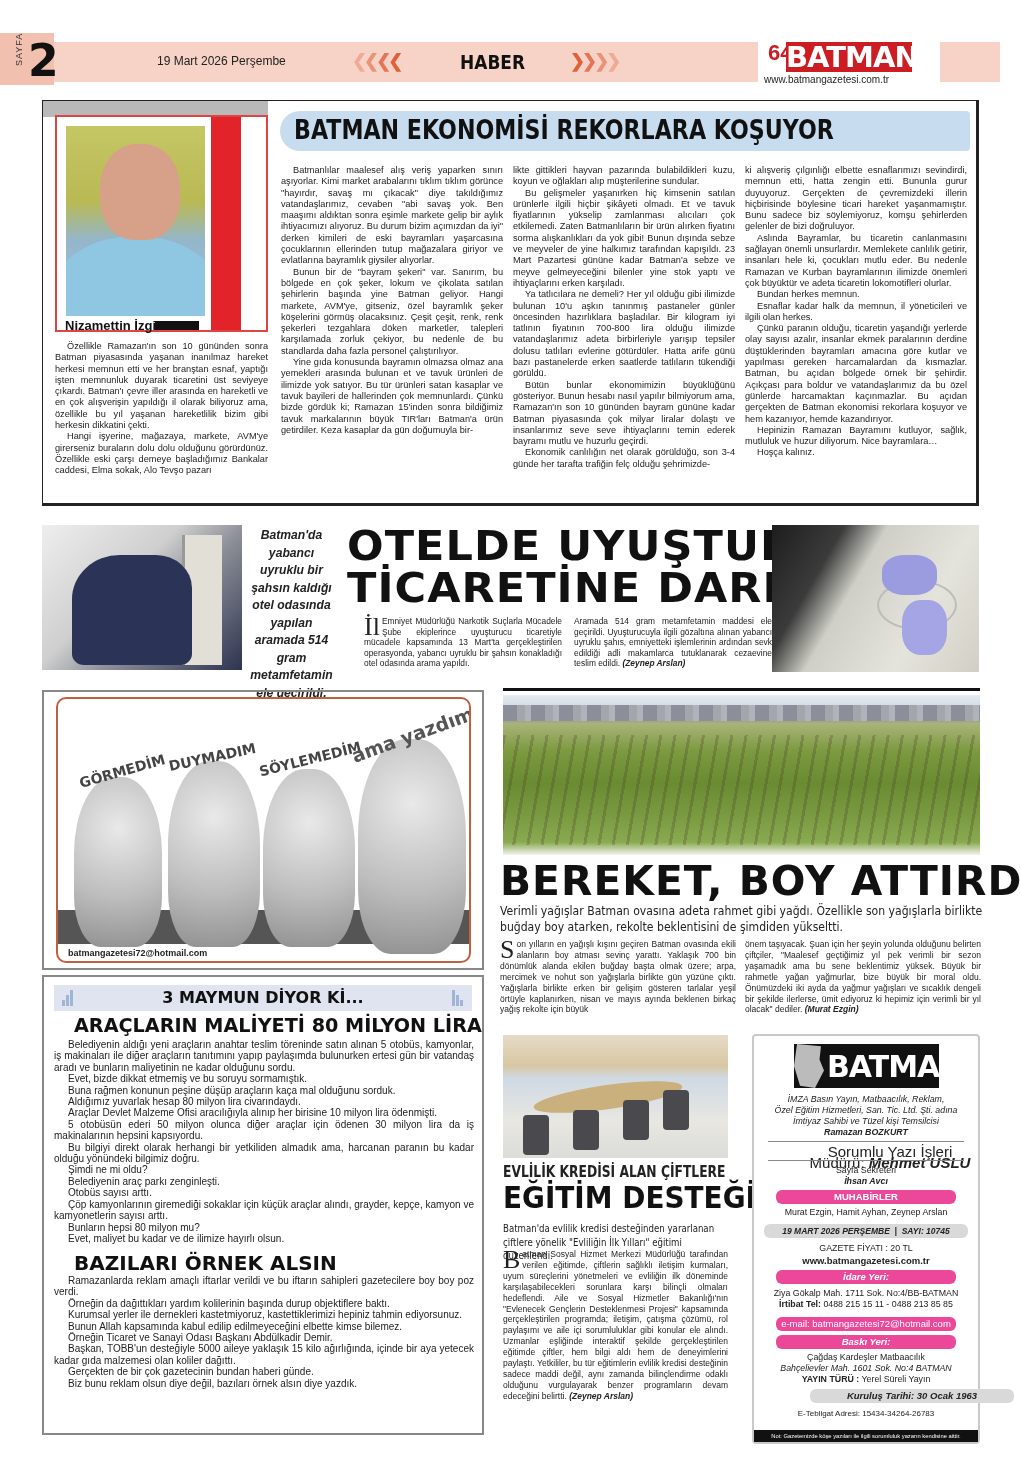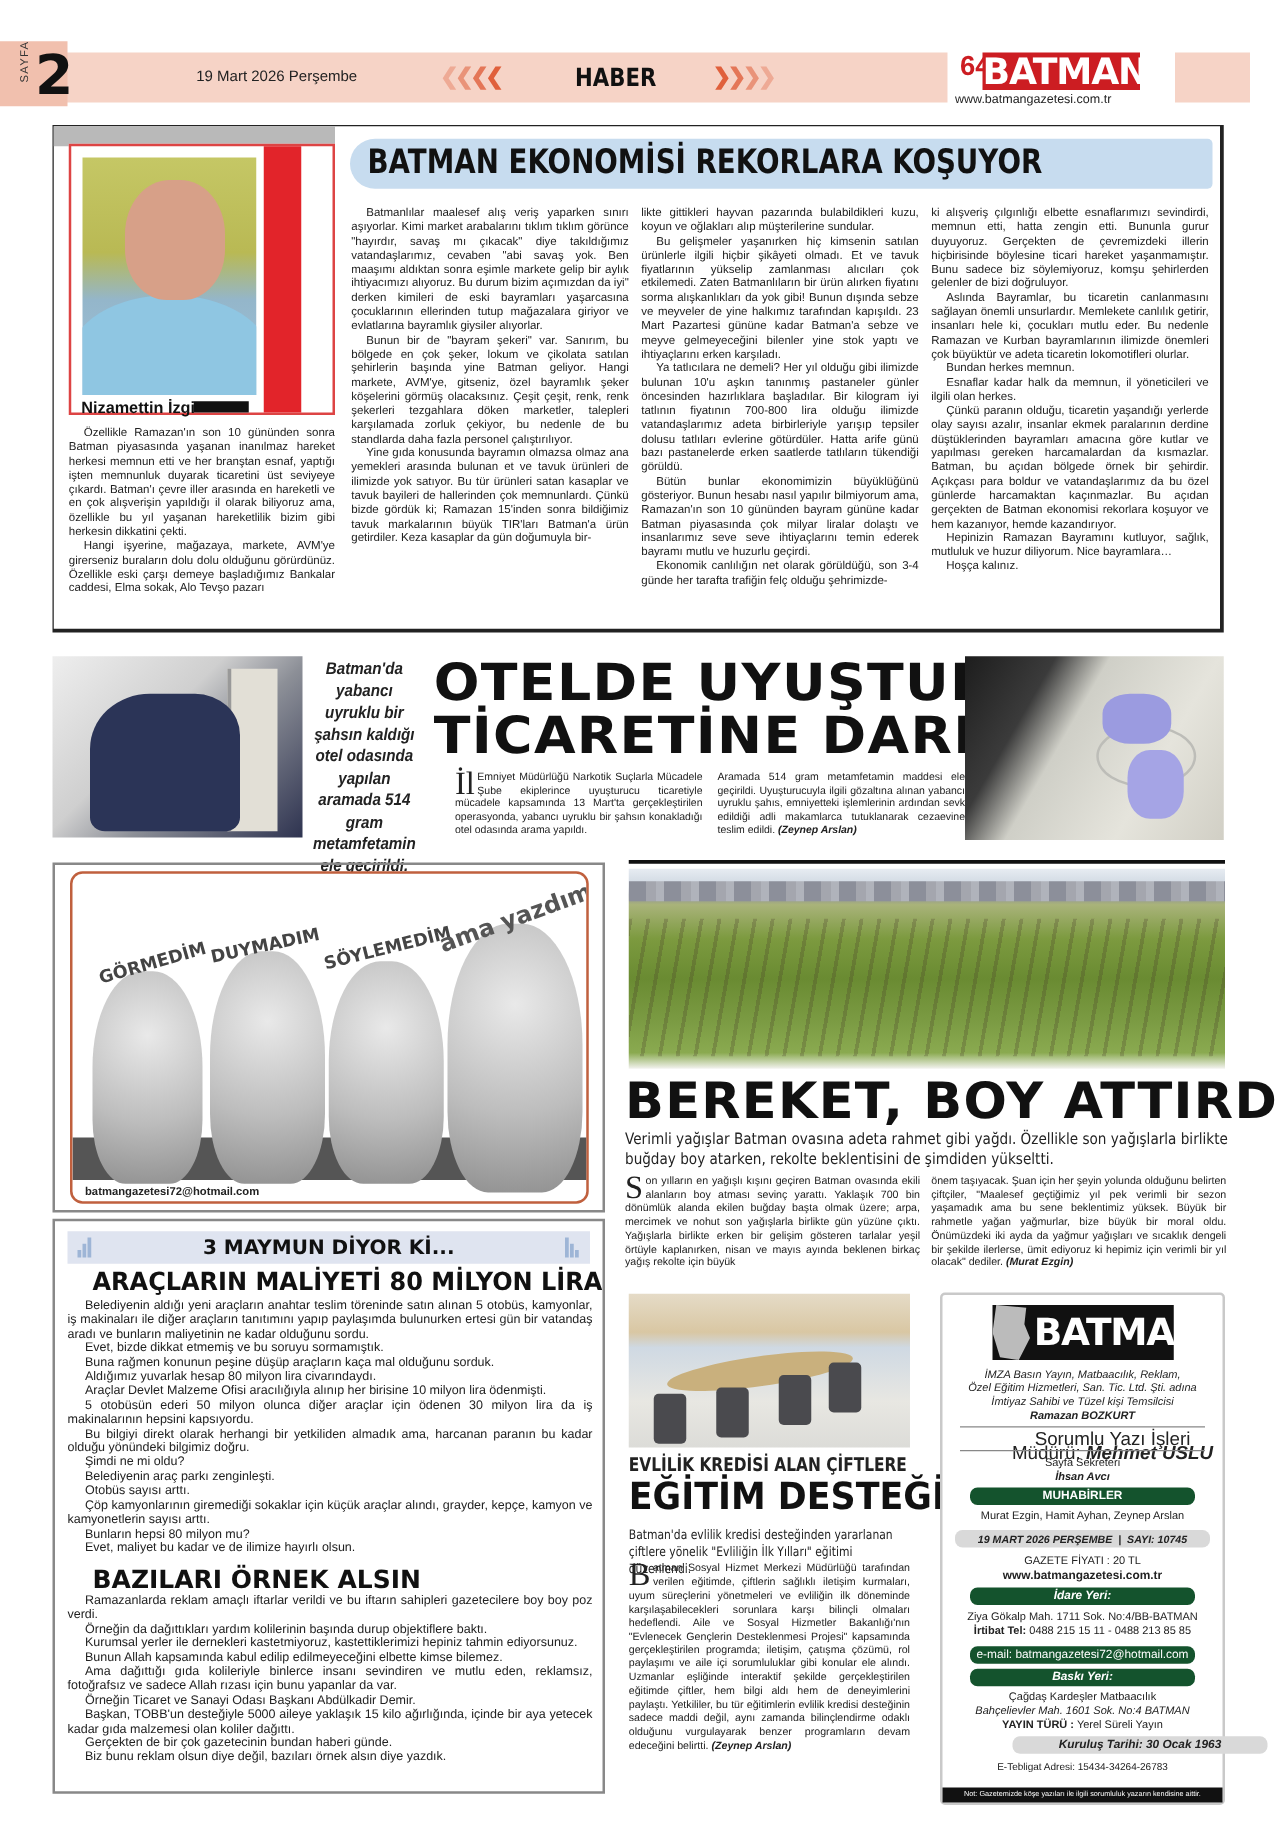--- a/index.html
+++ b/index.html
@@ -117,21 +117,21 @@
 
   
   .kunye { position: absolute; left: 752px; top: 1034px; width: 228px; height: 410px; border: 2px solid #c9c9c9; border-radius: 4px; background: #fff; text-align: center; }
   .k-logo { position: absolute; left: 40px; top: 8px; width: 145px; height: 44px; background: #111; }
   .k-logo .map { position: absolute; left: 0; top: 0; width: 30px; height: 44px; background: #bbb; clip-path: polygon(10% 0, 90% 5%, 85% 35%, 100% 60%, 70% 100%, 20% 95%, 0 50%); }
   .k-logo .txt { position: absolute; left: 33px; top: 5px; font-size: 30px; font-weight: bold; color: #fff; font-family: "DejaVu Sans", sans-serif; letter-spacing: -1px; }
   .k-line { position: absolute; left: 0; width: 224px; font-size: 8.8px; color: #222; line-height: 11px; }
   .k-it { font-style: italic; }
   .k-b { font-weight: bold; }
   .k-rule { position: absolute; left: 14px; width: 196px; height: 1px; background: #888; }
-  .k-pill { position: absolute; left: 22px; width: 180px; height: 14px; border-radius: 6px; background: #14532d; color: #fff; font-size: 9.5px; line-height: 14px; font-weight: bold; }
+  .k-pill { position: absolute; left: 22px; width: 180px; height: 14px; border-radius: 6px; background: #ec4899; color: #fff; font-size: 9.5px; line-height: 14px; font-weight: bold; }
   .k-grey { position: absolute; left: 10px; width: 204px; height: 14px; border-radius: 6px; background: #d9d9d9; color: #222; font-size: 8.5px; line-height: 14px; font-weight: bold; font-style: italic; }
   .k-foot { position: absolute; left: 0; bottom: 0; width: 224px; height: 12px; background: #111; color: #fff; font-size: 5.8px; line-height: 12px; }
 </style>
 </head>
 <body>
 
 <div class="masthead">
   <div class="mast-strip"></div>
   <div class="mast-tab">
     <span class="sayfa">SAYFA</span>
@@ -259,21 +259,20 @@
     <p>Çöp kamyonlarının giremediği sokaklar için küçük araçlar alındı, grayder, kepçe, kamyon ve kamyonetlerin sayısı arttı.</p>
     <p>Bunların hepsi 80 milyon mu?</p>
     <p>Evet, maliyet bu kadar ve de ilimize hayırlı olsun.</p>
   </div>
   <div class="maymun-h mh2">BAZILARI ÖRNEK ALSIN</div>
   <div class="maymun-text mt2">
     <p>Ramazanlarda reklam amaçlı iftarlar verildi ve bu iftarın sahipleri gazetecilere boy boy poz verdi.</p>
     <p>Örneğin da dağıttıkları yardım kolilerinin başında durup objektiflere baktı.</p>
     <p>Kurumsal yerler ile dernekleri kastetmiyoruz, kastettiklerimizi hepiniz tahmin ediyorsunuz.</p>
     <p>Bunun Allah kapsamında kabul edilip edilmeyeceğini elbette kimse bilemez.</p>
-    <p>Ama dağıttığı gıda kolileriyle binlerce insanı sevindiren ve mutlu eden, reklamsız, fotoğrafsız ve sadece Allah rızası için bunu yapanlar da var.</p>
     <p>Örneğin Ticaret ve Sanayi Odası Başkanı Abdülkadir Demir.</p>
     <p>Başkan, TOBB'un desteğiyle 5000 aileye yaklaşık 15 kilo ağırlığında, içinde bir aya yetecek kadar gıda malzemesi olan koliler dağıttı.</p>
     <p>Gerçekten de bir çok gazetecinin bundan haberi günde.</p>
     <p>Biz bunu reklam olsun diye değil, bazıları örnek alsın diye yazdık.</p>
   </div>
 </div>
 
 <div class="field-photo">
   <div class="city"></div>
     <div class="rows"></div>

